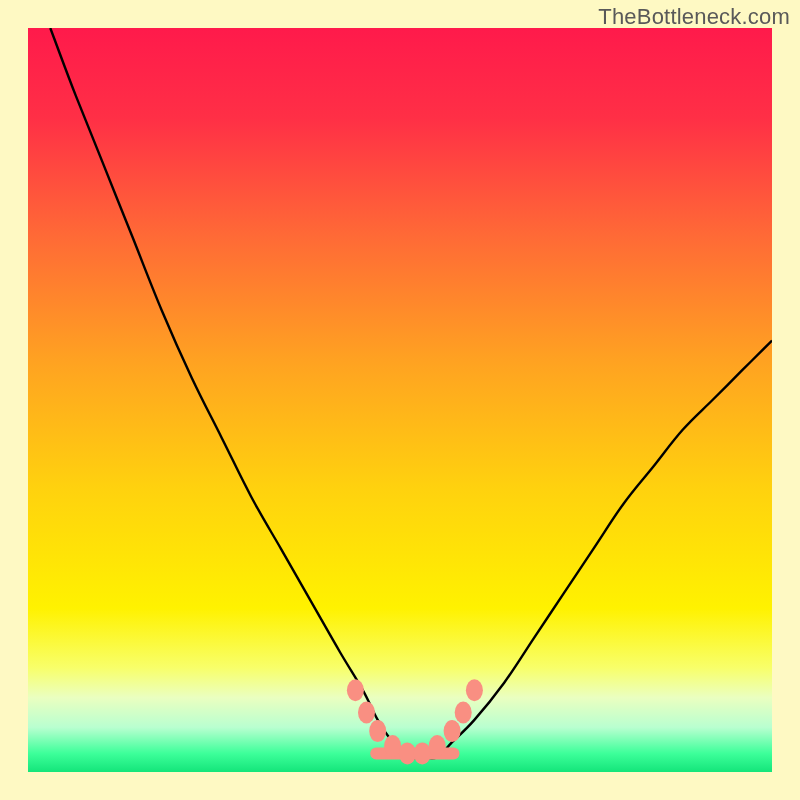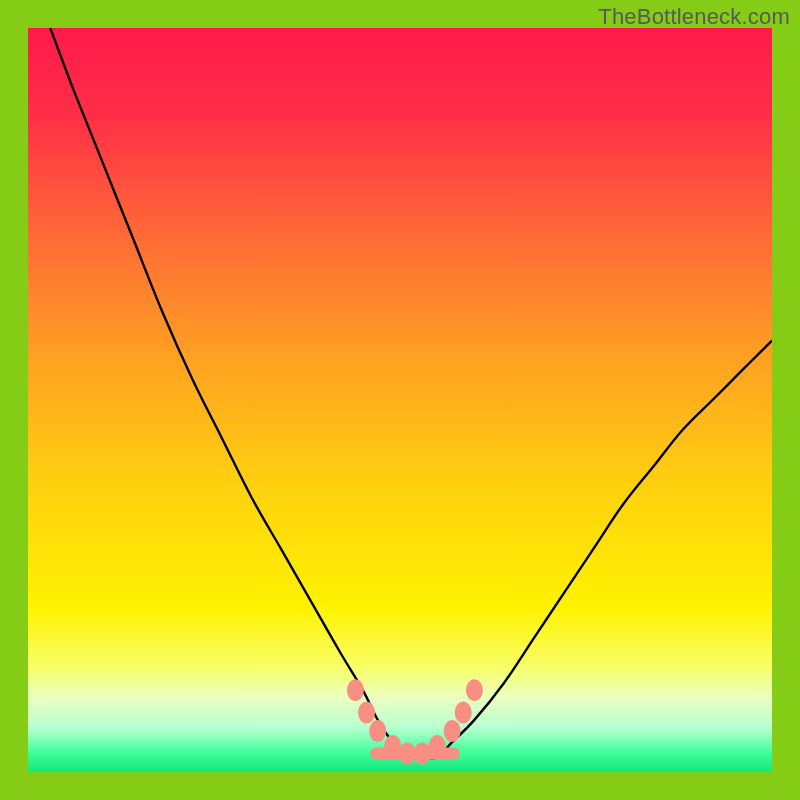--- a/index.html
+++ b/index.html
@@ -9,21 +9,21 @@
     height: 800px;
     overflow: hidden;
     background: #000;
     font-family: Arial, Helvetica, sans-serif;
   }
   .frame {
     position: absolute;
     top: 0; left: 0;
     width: 800px;
     height: 800px;
-    background: #84cc16;
+    background: #fef9c3;
   }
   .plot-area {
     position: absolute;
     top: 28px;
     left: 28px;
     width: 744px;
     height: 744px;
     overflow: hidden;
   }
   .gradient {

